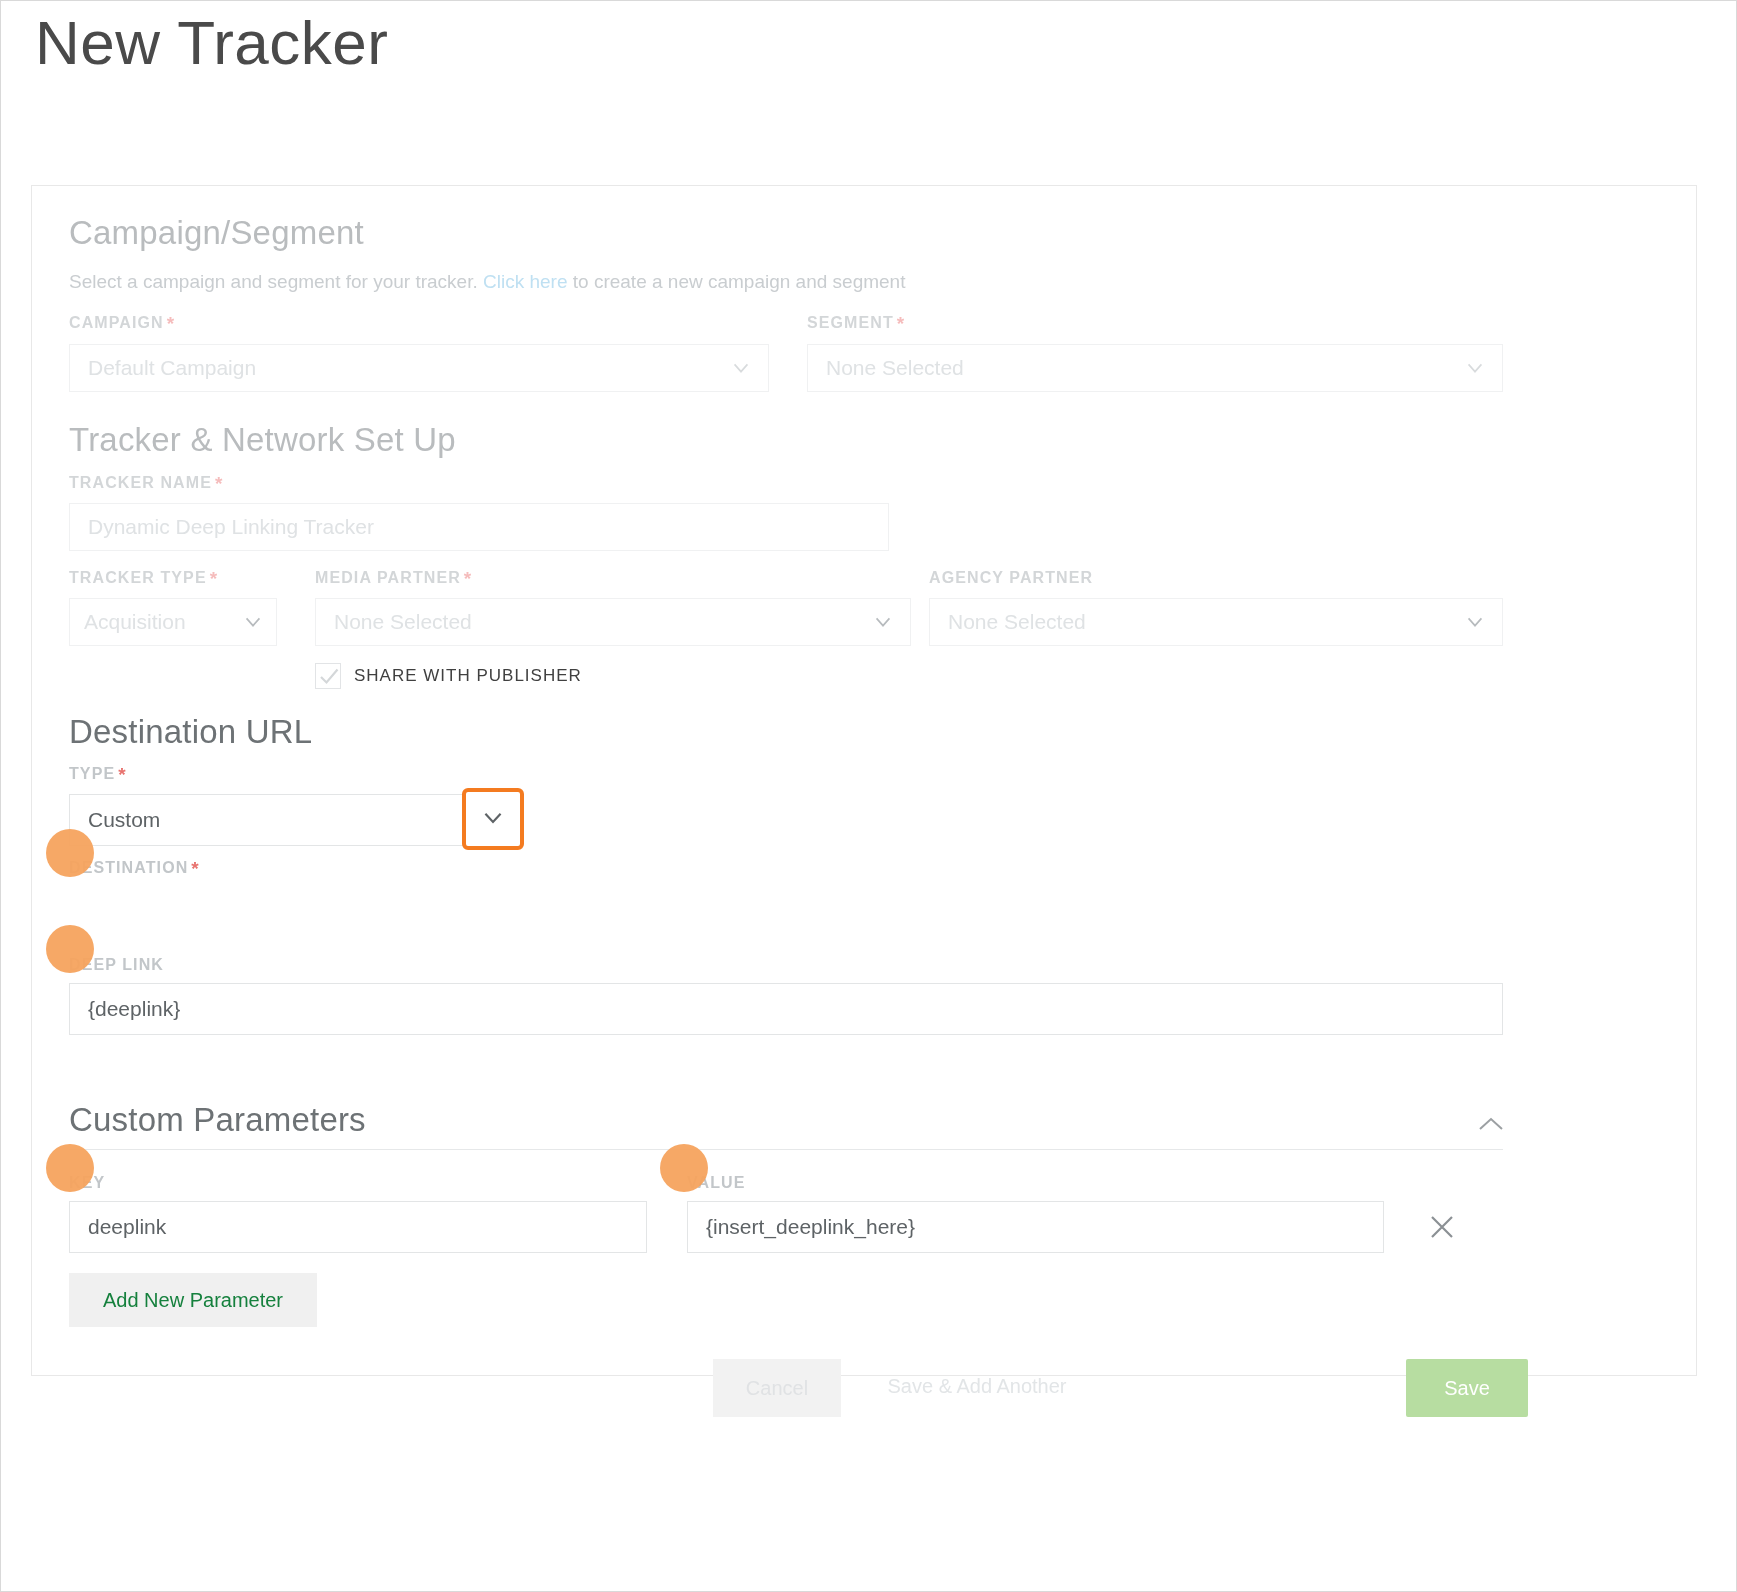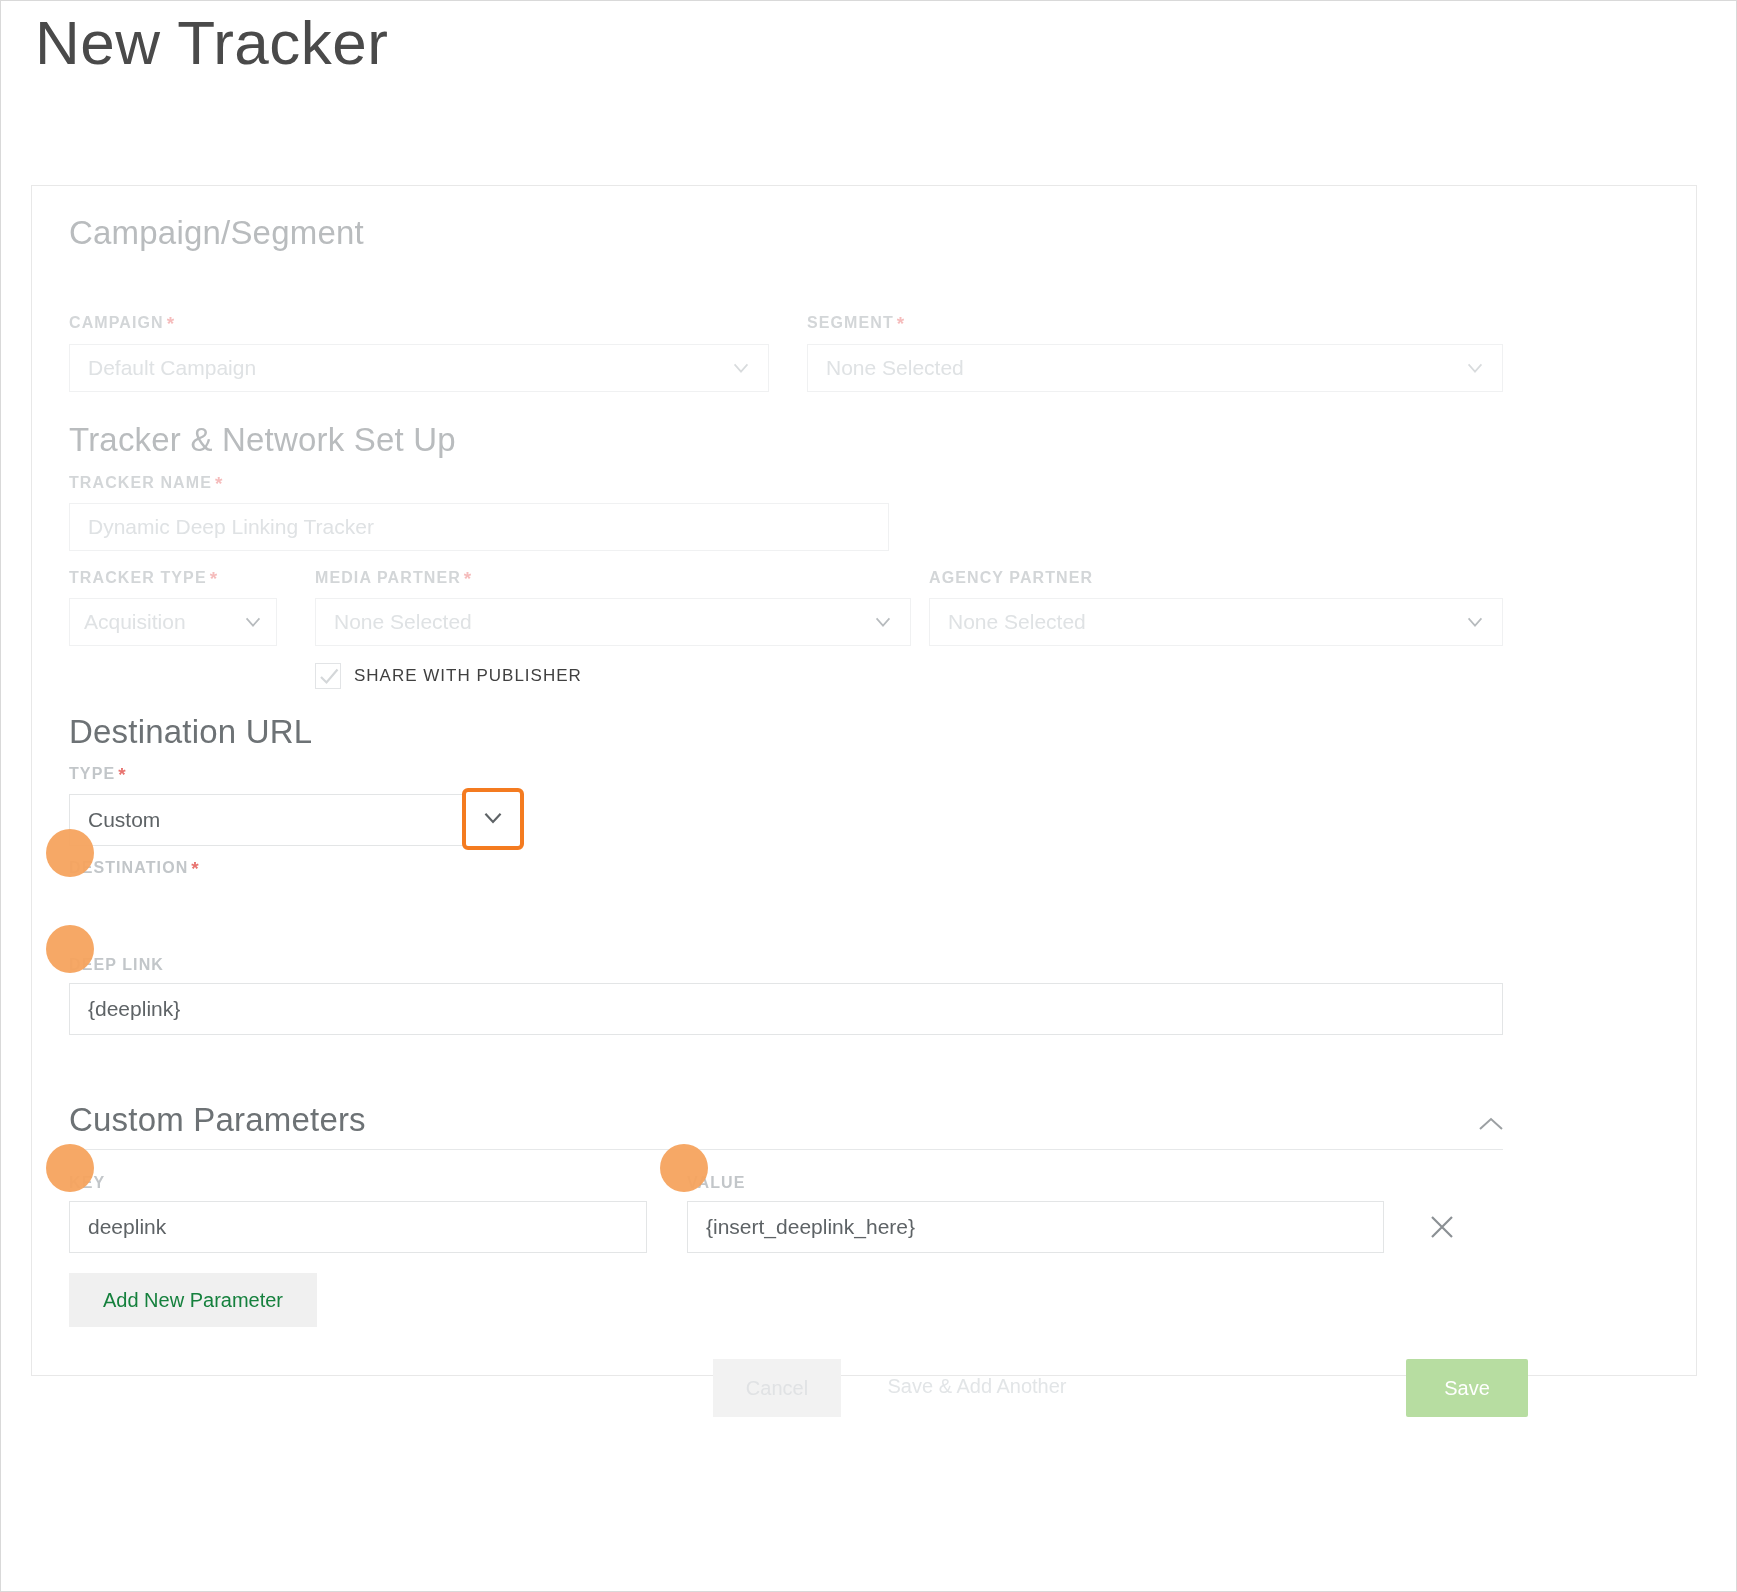--- a/index.html
+++ b/index.html
@@ -218,20 +218,21 @@
 
 <div class="screen">
 
   <div class="page-title">New Tracker</div>
 
   <div class="card">
     <div class="card-inner">
 
       <div class="section-head" style="left:37px; top:28px;">Campaign/Segment</div>
 
+      <div class="section-sub" style="left:37px; top:85px;"><span>Select a campaign and segment for your tracker. </span><span class="link">Click here</span><span> to create a new campaign and segment</span></div>
 
       <div class="flabel" style="left:37px; top:128px;"><span>CAMPAIGN</span><span class="req">*</span></div>
 
       <div class="fld" style="left:37px; top:158px; width:700px; height:48px;">
         <span>Default Campaign</span>
         <span class="caret">
           <svg viewBox="0 0 24 24" width="22" height="22">
               <path d="M5 8 L12 16 L19 8" fill="none" stroke="#d8dbdd" stroke-width="1.8"></path>
             </svg>
         </span>

